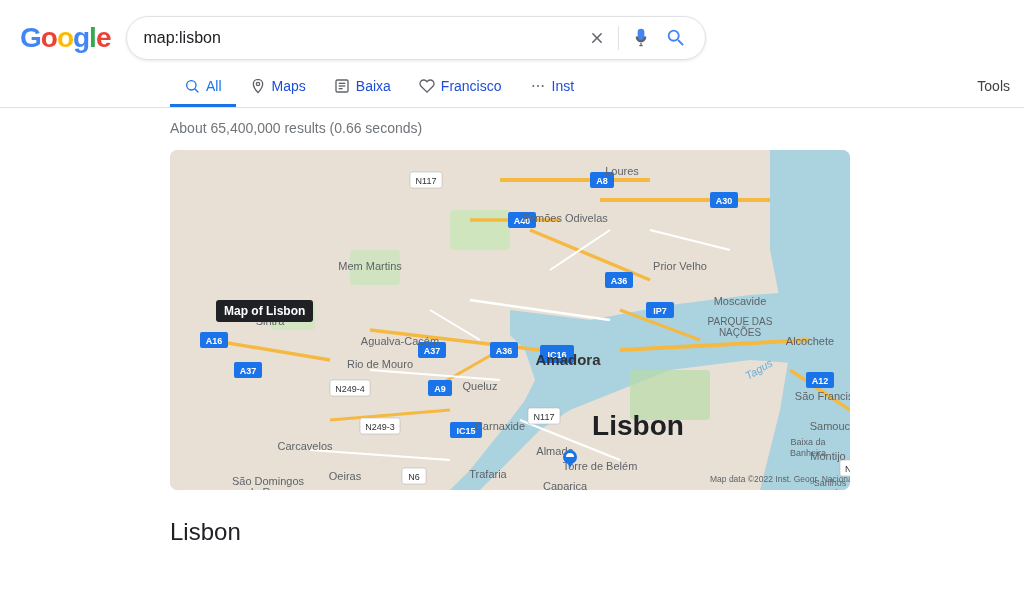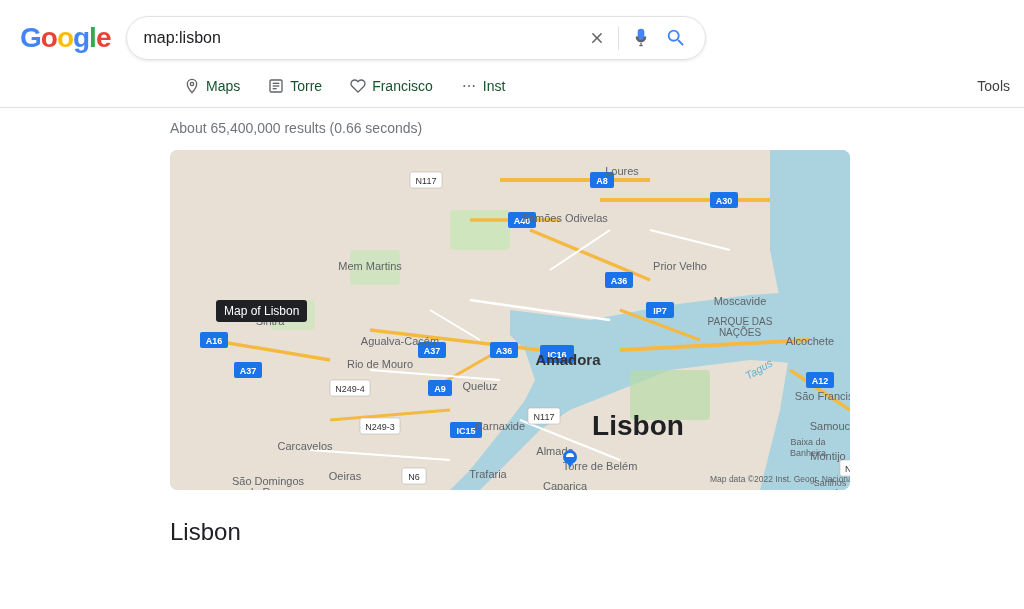--- a/index.html
+++ b/index.html
@@ -72,21 +72,21 @@
       padding: 8px 0 0 170px;
       border-bottom: 1px solid #e0e0e0;
       gap: 0;
     }
     .nav-tab {
       display: flex;
       align-items: center;
       gap: 6px;
       padding: 10px 14px;
       font-size: 14px;
-      color: #14532d;
+      color: #1d4ed8;
       cursor: pointer;
       border-bottom: 3px solid transparent;
       text-decoration: none;
       white-space: nowrap;
     }
     .nav-tab.active {
       color: #1a73e8;
       border-bottom: 3px solid #1a73e8;
     }
     .tools-btn {
@@ -125,21 +125,21 @@
     .map-label-box {
       position: absolute;
       top: 150px;
       left: 46px;
       background: #202124;
       color: #fff;
       font-size: 12px;
       padding: 4px 8px;
       border-radius: 3px;
       white-space: nowrap;
-      font-weight: 400;
+      font-weight: 700;
     }
 
     
     .result-title {
       padding: 8px 170px;
       font-size: 24px;
       font-weight: 400;
       color: #202124;
     }
   </style>
@@ -175,34 +175,41 @@
       <button class="icon-btn">
         <svg width="22" height="22" viewBox="0 0 24 24" fill="#4285F4">
           <path d="M15.5 14h-.79l-.28-.27A6.47 6.47 0 0 0 16 9.5 6.5 6.5 0 1 0 9.5 16c1.61 0 3.09-.59 4.23-1.57l.27.28v.79l5 4.99L20.49 19l-4.99-5zm-6 0C7.01 14 5 11.99 5 9.5S7.01 5 9.5 5 14 7.01 14 9.5 11.99 14 9.5 14z"></path>
         </svg>
       </button>
     </div>
   </div>
 </div>
 
 <nav class="nav-tabs">
+  <a class="nav-tab active">
+    <svg width="16" height="16" viewBox="0 0 24 24" fill="#1a73e8">
+      <circle cx="11" cy="11" r="7" fill="none" stroke="#1a73e8" stroke-width="2"></circle>
+      <line x1="16.5" y1="16.5" x2="21" y2="21" stroke="#1a73e8" stroke-width="2" stroke-linecap="round"></line>
+    </svg>
+    <span>All</span>
+  </a>
   <a class="nav-tab">
     <svg width="16" height="16" viewBox="0 0 24 24" fill="none" stroke="#5f6368" stroke-width="2">
       <path d="M12 2C8.13 2 5 5.13 5 9c0 5.25 7 13 7 13s7-7.75 7-13c0-3.87-3.13-7-7-7zm0 9.5c-1.38 0-2.5-1.12-2.5-2.5S10.62 6.5 12 6.5s2.5 1.12 2.5 2.5S13.38 11.5 12 11.5z"></path>
     </svg>
     <span>Maps</span>
   </a>
   <a class="nav-tab">
     <svg width="16" height="16" viewBox="0 0 24 24" fill="none" stroke="#5f6368" stroke-width="2">
       <path d="M19 3H5a2 2 0 0 0-2 2v14a2 2 0 0 0 2 2h14a2 2 0 0 0 2-2V5a2 2 0 0 0-2-2z"></path>
       <line x1="7" y1="8" x2="17" y2="8"></line>
       <line x1="7" y1="12" x2="17" y2="12"></line>
       <line x1="7" y1="16" x2="13" y2="16"></line>
     </svg>
-    <span>Torre</span>
+    <span>Baixa</span>
   </a>
   <a class="nav-tab">
     <svg width="16" height="16" viewBox="0 0 24 24" fill="none" stroke="#5f6368" stroke-width="2">
       <path d="M20.84 4.61a5.5 5.5 0 0 0-7.78 0L12 5.67l-1.06-1.06a5.5 5.5 0 0 0-7.78 7.78l1.06 1.06L12 21.23l7.78-7.78 1.06-1.06a5.5 5.5 0 0 0 0-7.78z"></path>
     </svg>
     <span>Francisco</span>
   </a>
   <a class="nav-tab">
     <svg width="16" height="16" viewBox="0 0 24 24" fill="#5f6368">
       <circle cx="5" cy="12" r="1.5"></circle>

